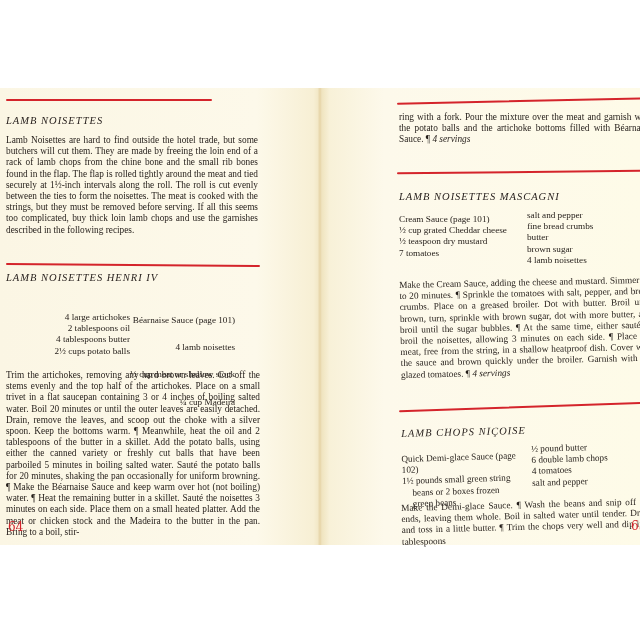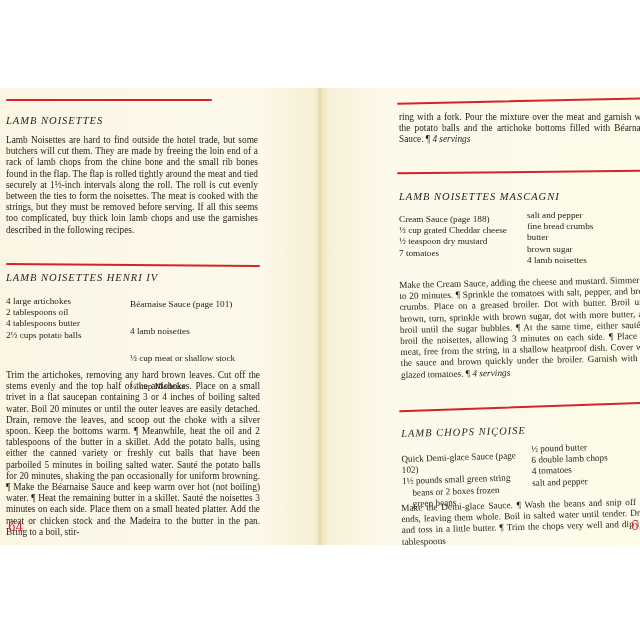--- a/index.html
+++ b/index.html
@@ -54,21 +54,21 @@
 
   <div class="page left">
     <div class="rule" style="left:6px; top:11px; width:206px;"></div>
 
     <div class="heading" style="left:6px; top:27px;">LAMB NOISETTES</div>
     <div class="para" style="left:6px; top:47px; width:252px;">Lamb Noisettes are hard to find outside the hotel trade, but some butchers will cut them. They are made by freeing the loin end of a rack of lamb chops from the chine bone and the small rib bones found in the flap. The flap is rolled tightly around the meat and tied securely at 1½-inch intervals along the roll. The roll is cut evenly between the ties to form the noisettes. The meat is cooked with the strings, but they must be removed before serving. If all this seems too complicated, buy thick loin lamb chops and use the garnishes described in the following recipes.</div>
 
     <div class="rule" style="left:6px; top:176px; width:254px; transform:rotate(0.5deg);"></div>
 
     <div class="heading" style="left:6px; top:184px;">LAMB NOISETTES HENRI IV</div>
-    <div class="ingredients" style="left:6px; top:208px;">
+    <div class="ingredients" style="left:6px; top:224px;text-align:right;">
       <div class="col" style="width:124px;">
         <span>4 large artichokes</span>
         <span>2 tablespoons oil</span>
         <span>4 tablespoons butter</span>
         <span>2½ cups potato balls</span>
       </div>
       <div class="col" style="padding-top:3px;gap:16px;">
         <span>Béarnaise Sauce (page 101)</span>
         <span>4 lamb noisettes</span>
         <span>½ cup meat or shallow stock</span>
@@ -87,21 +87,21 @@
 
     <div class="para" style="left:60px; top:24px; width:252px;">
       <span>ring with a fork. Pour the mixture over the meat and garnish with the potato balls and the artichoke bottoms filled with Béarnaise Sauce. ¶ </span><em class="servings">4 servings</em>
     </div>
 
     <div class="rule" style="left:58px; top:83px; width:256px; transform:rotate(-0.6deg);"></div>
 
     <div class="heading" style="left:60px; top:103px;text-align:center;">LAMB NOISETTES MASCAGNI</div>
     <div class="ingredients" style="left:60px; top:122px;">
       <div class="col" style="width:128px; padding-top:4px;">
-        <span>Cream Sauce (page 188)</span>
+        <span>Cream Sauce (page 101)</span>
         <span>½ cup grated Cheddar cheese</span>
         <span>½ teaspoon dry mustard</span>
         <span>7 tomatoes</span>
       </div>
       <div class="col">
         <span>salt and pepper</span>
         <span>fine bread crumbs</span>
         <span>butter</span>
         <span>brown sugar</span>
         <span>4 lamb noisettes</span>

